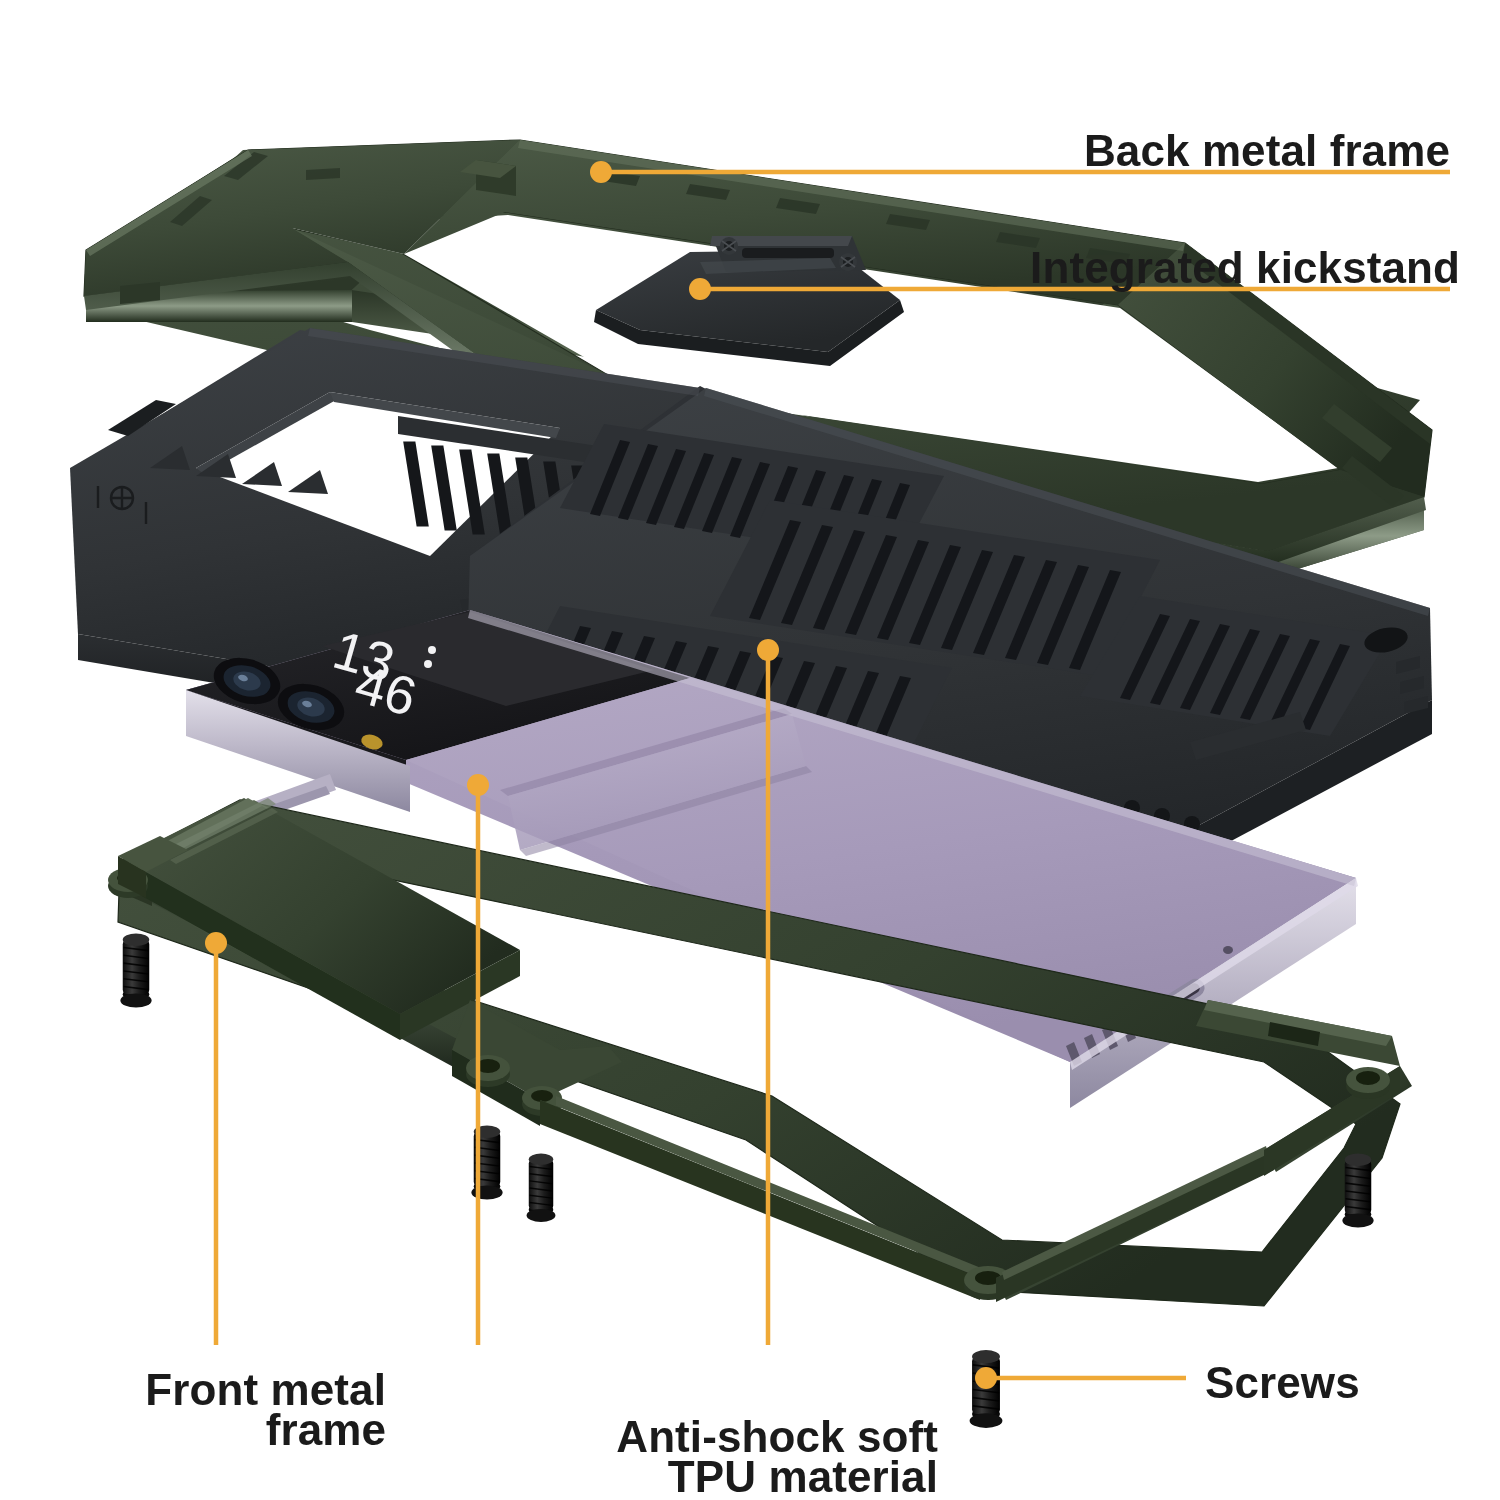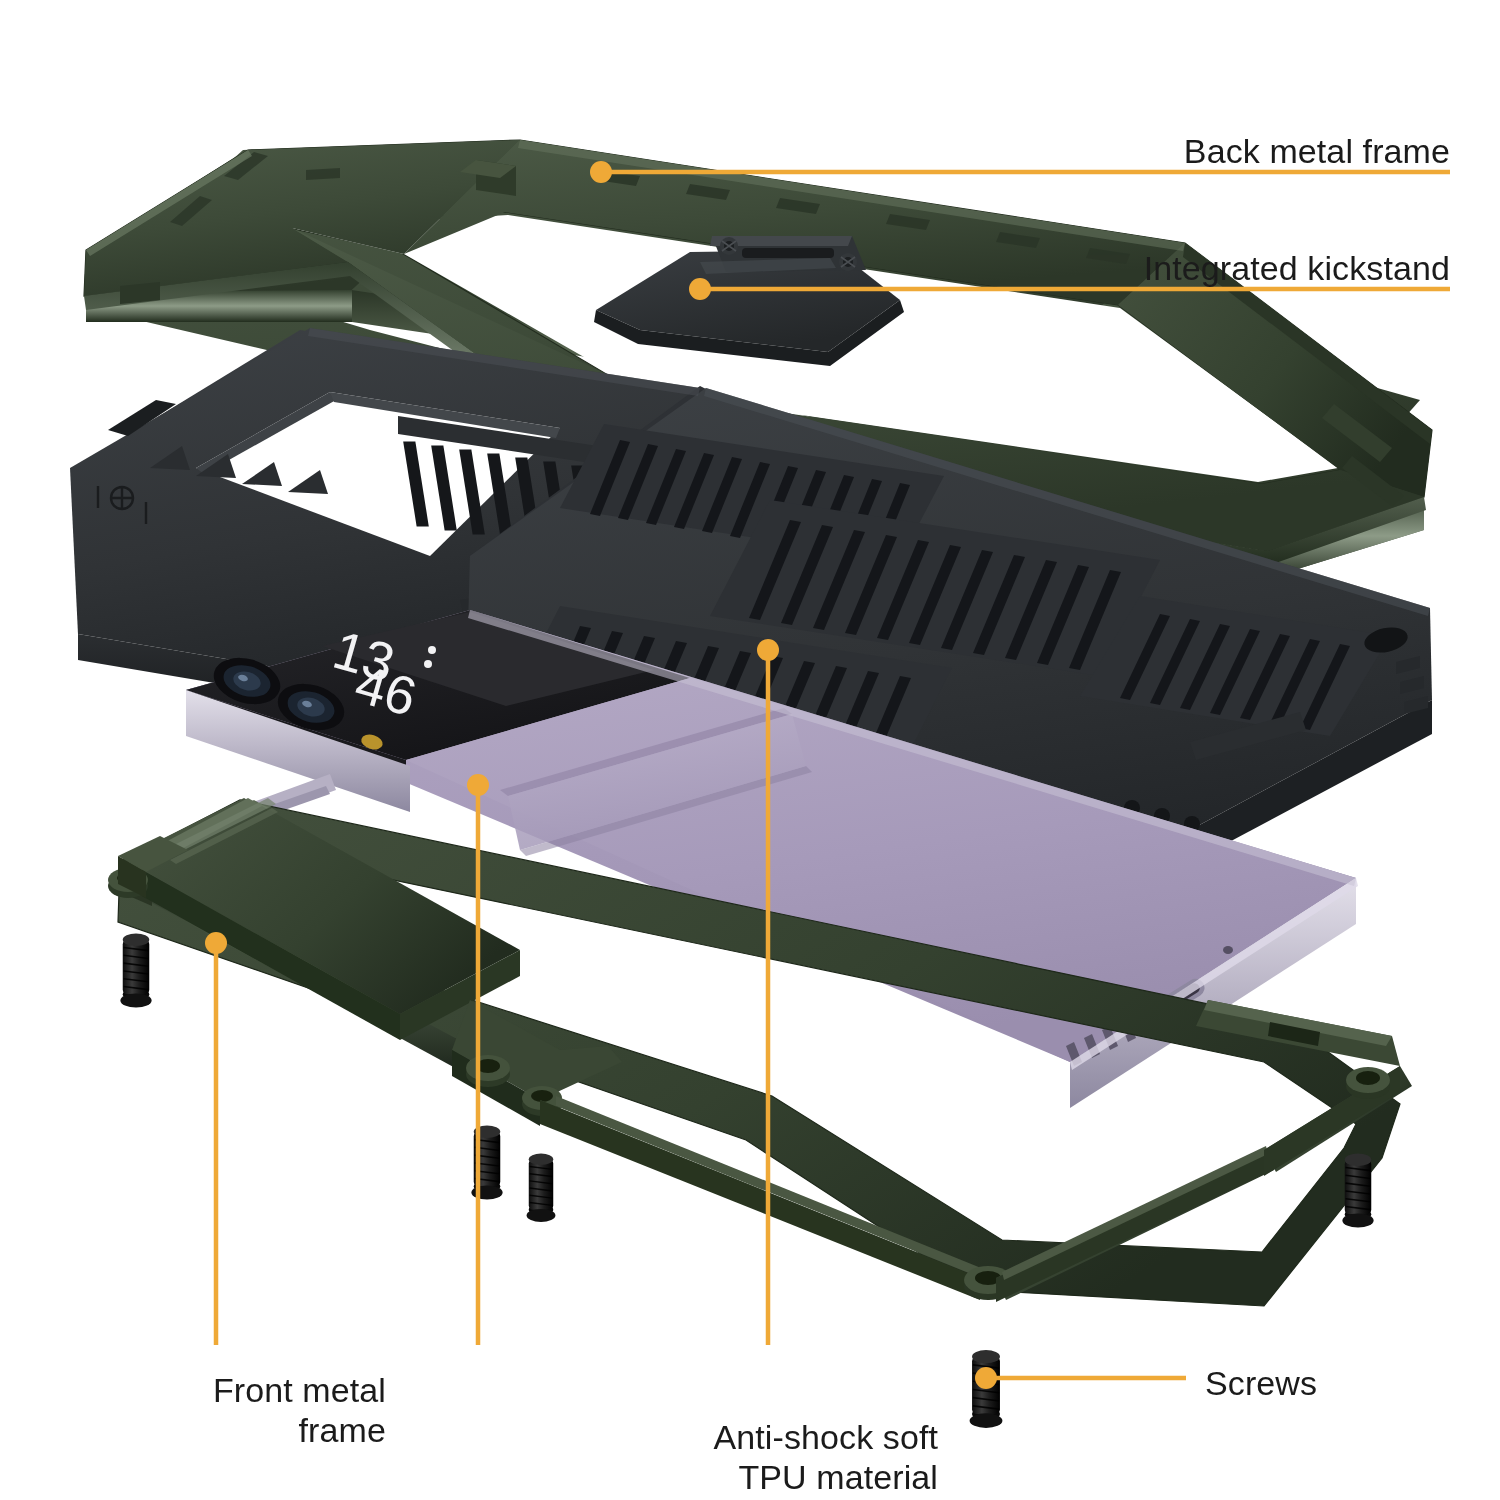--- a/index.html
+++ b/index.html
@@ -1,21 +1,21 @@
 <!DOCTYPE html>
 <html><head>
 <meta charset="utf-8">
 <style>
   html,body{margin:0;padding:0;background:#ffffff;}
   body{width:1500px;height:1500px;overflow:hidden;
        font-family:"Liberation Sans","DejaVu Sans",sans-serif;}
   #stage{position:relative;width:1500px;height:1500px;background:#ffffff;}
   svg.art{position:absolute;left:0;top:0;width:1500px;height:1500px;}
-  .lbl{position:absolute;color:#1b1b1b;font-size:34px;line-height:40px;
-       white-space:pre-line;letter-spacing:.1px;}
+  .lbl{position:absolute;color:#1b1b1b;font-size:44px;line-height:40px;
+       white-space:pre-line;letter-spacing:.1px;font-weight:bold;}
   .lbl.r{text-align:right;}
   .lbl.c{text-align:right;}
   .lbl.l{text-align:left;margin-top:8px;}
 </style>
 </head>
 <body>
 
 <div id="stage">
 
   <svg class="art" viewBox="0 0 1500 1500">
@@ -537,21 +537,21 @@
       <circle cx="700" cy="289" r="11"></circle>
       <circle cx="216" cy="943" r="11"></circle>
       <circle cx="478" cy="785" r="11"></circle>
       <circle cx="768" cy="650" r="11"></circle>
       <circle cx="986" cy="1378" r="11"></circle>
     </g>
   </svg>
 
   <div class="lbl r" style="right:50px; top:131px; width:700px;">Back metal frame</div>
 
-  <div class="lbl r" style="right:50px; top:248px; width:700px;">Integrated kickstand</div>
+  <div class="lbl r" style="right:40px; top:248px; width:700px;">Integrated kickstand</div>
 
   <div class="lbl c" style="left:46px; top:1370px; width:340px;">Front metal
 frame</div>
 
 
   <div class="lbl c" style="left:598px; top:1370px; width:340px;margin-top:47px;">Anti-shock soft
 TPU material</div>
 
   <div class="lbl l" style="left:1205px; top:1355px; width:280px;">Screws</div>
 

